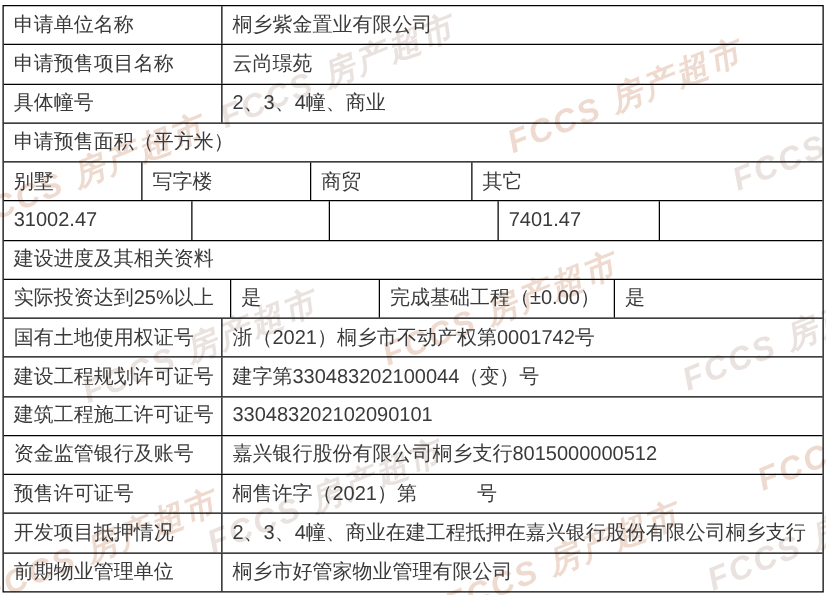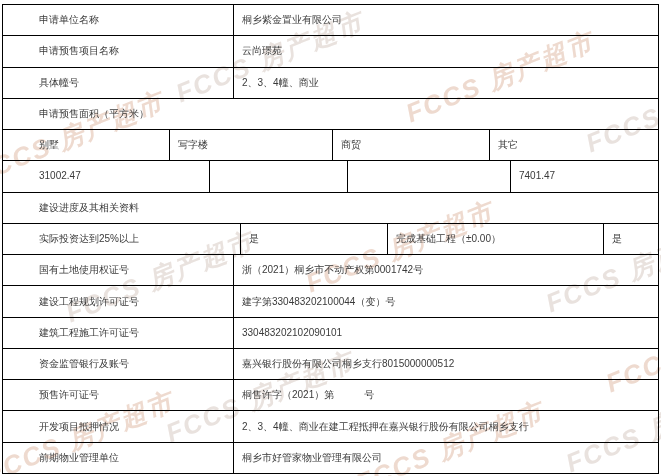--- a/index.html
+++ b/index.html
@@ -29,24 +29,23 @@
     display:flex;flex-direction:column;
     box-sizing:content-box;
     background:transparent;
   }
   .row{display:flex;flex:1;border-top:1px solid #000;min-height:0;}
   .row:first-child{border-top:none;}
   .cell{
     border-left:1px solid #000;
     display:flex;align-items:center;
     padding:0 8px;box-sizing:border-box;
-    font-size:10px;line-height:1.2;
+    font-size:16px;line-height:1.2;
     white-space:nowrap;overflow:hidden;
     min-width:0;
-    margin-left:28px;
   }
   .cell:first-child{border-left:none;}
   .grow{flex:1;}
   .w-label{width:174px;flex:none;}
   
   .a1{width:150px;flex:none;}
   .a2{width:110px;flex:none;}
   .a3{width:135px;flex:none;}
   .a4{width:129px;flex:none;}
   

